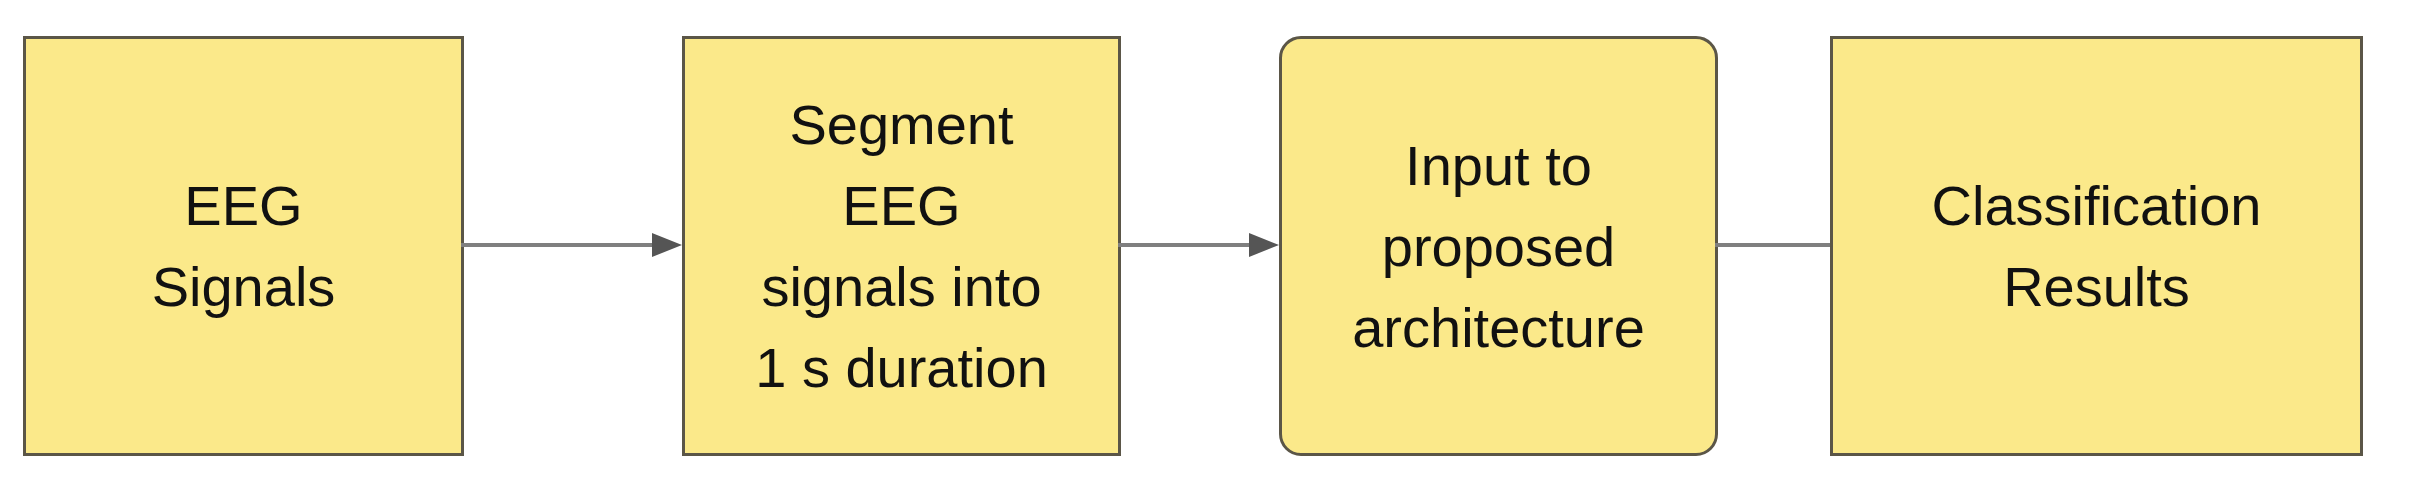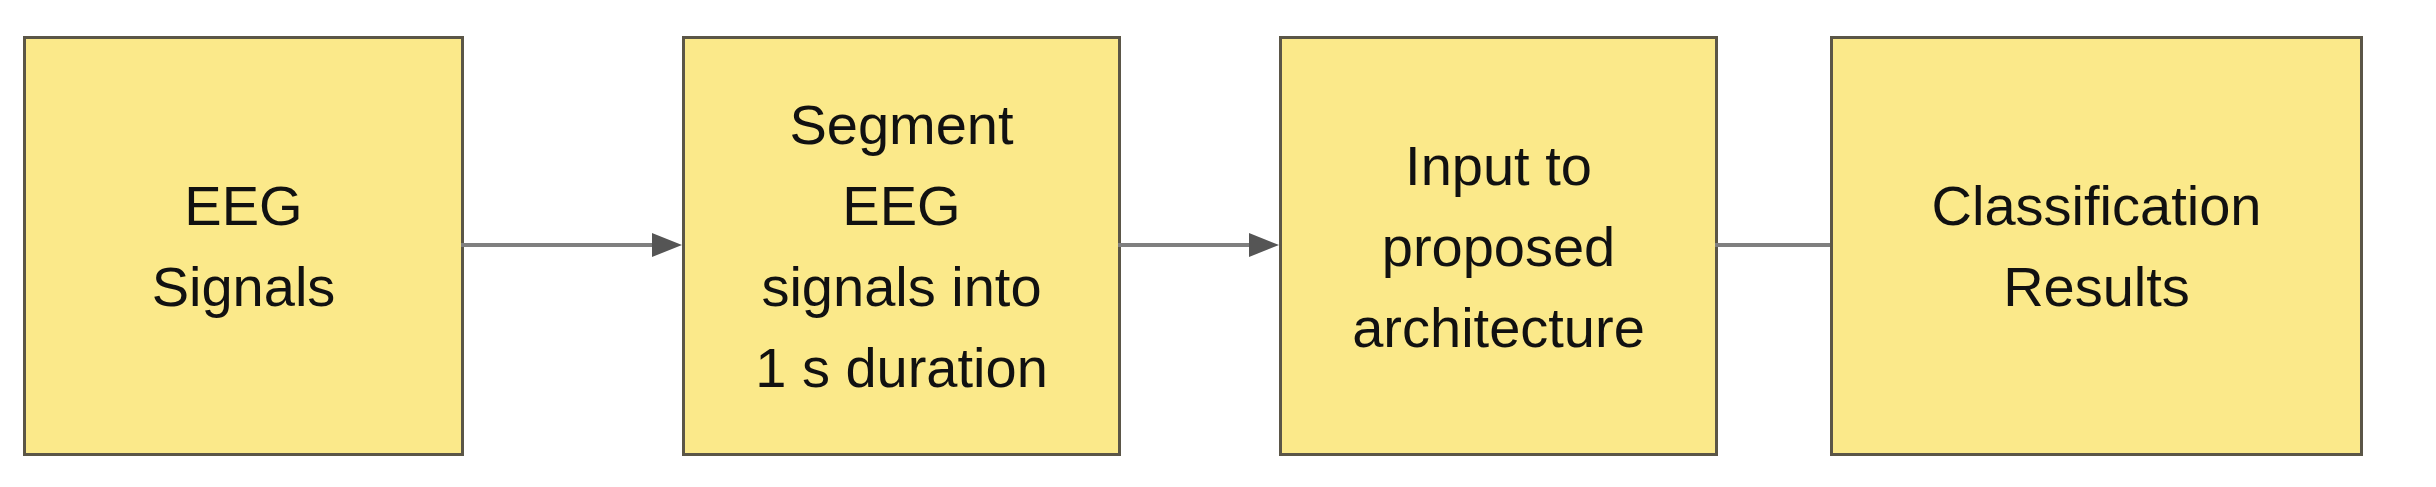--- a/index.html
+++ b/index.html
@@ -41,21 +41,21 @@
 EEG
 signals into
 1 s duration</span>
   </div>
 
   <div class="arrow" style="left:1118px; width:161px;">
     <div class="line" style="width:132px;"></div>
     <div class="head" style="left:131px;"></div>
   </div>
 
-  <div class="box" style="left:1279px; width:433px;">
+  <div class="box" style="left:1279px; width:433px;border-radius:22px;">
     <span class="label">Input to
 proposed
 architecture</span>
   </div>
 
   <div class="arrow" style="left:1715px; width:163px;">
     <div class="line" style="width:134px;"></div>
     <div class="head" style="left:133px;"></div>
   </div>
 

